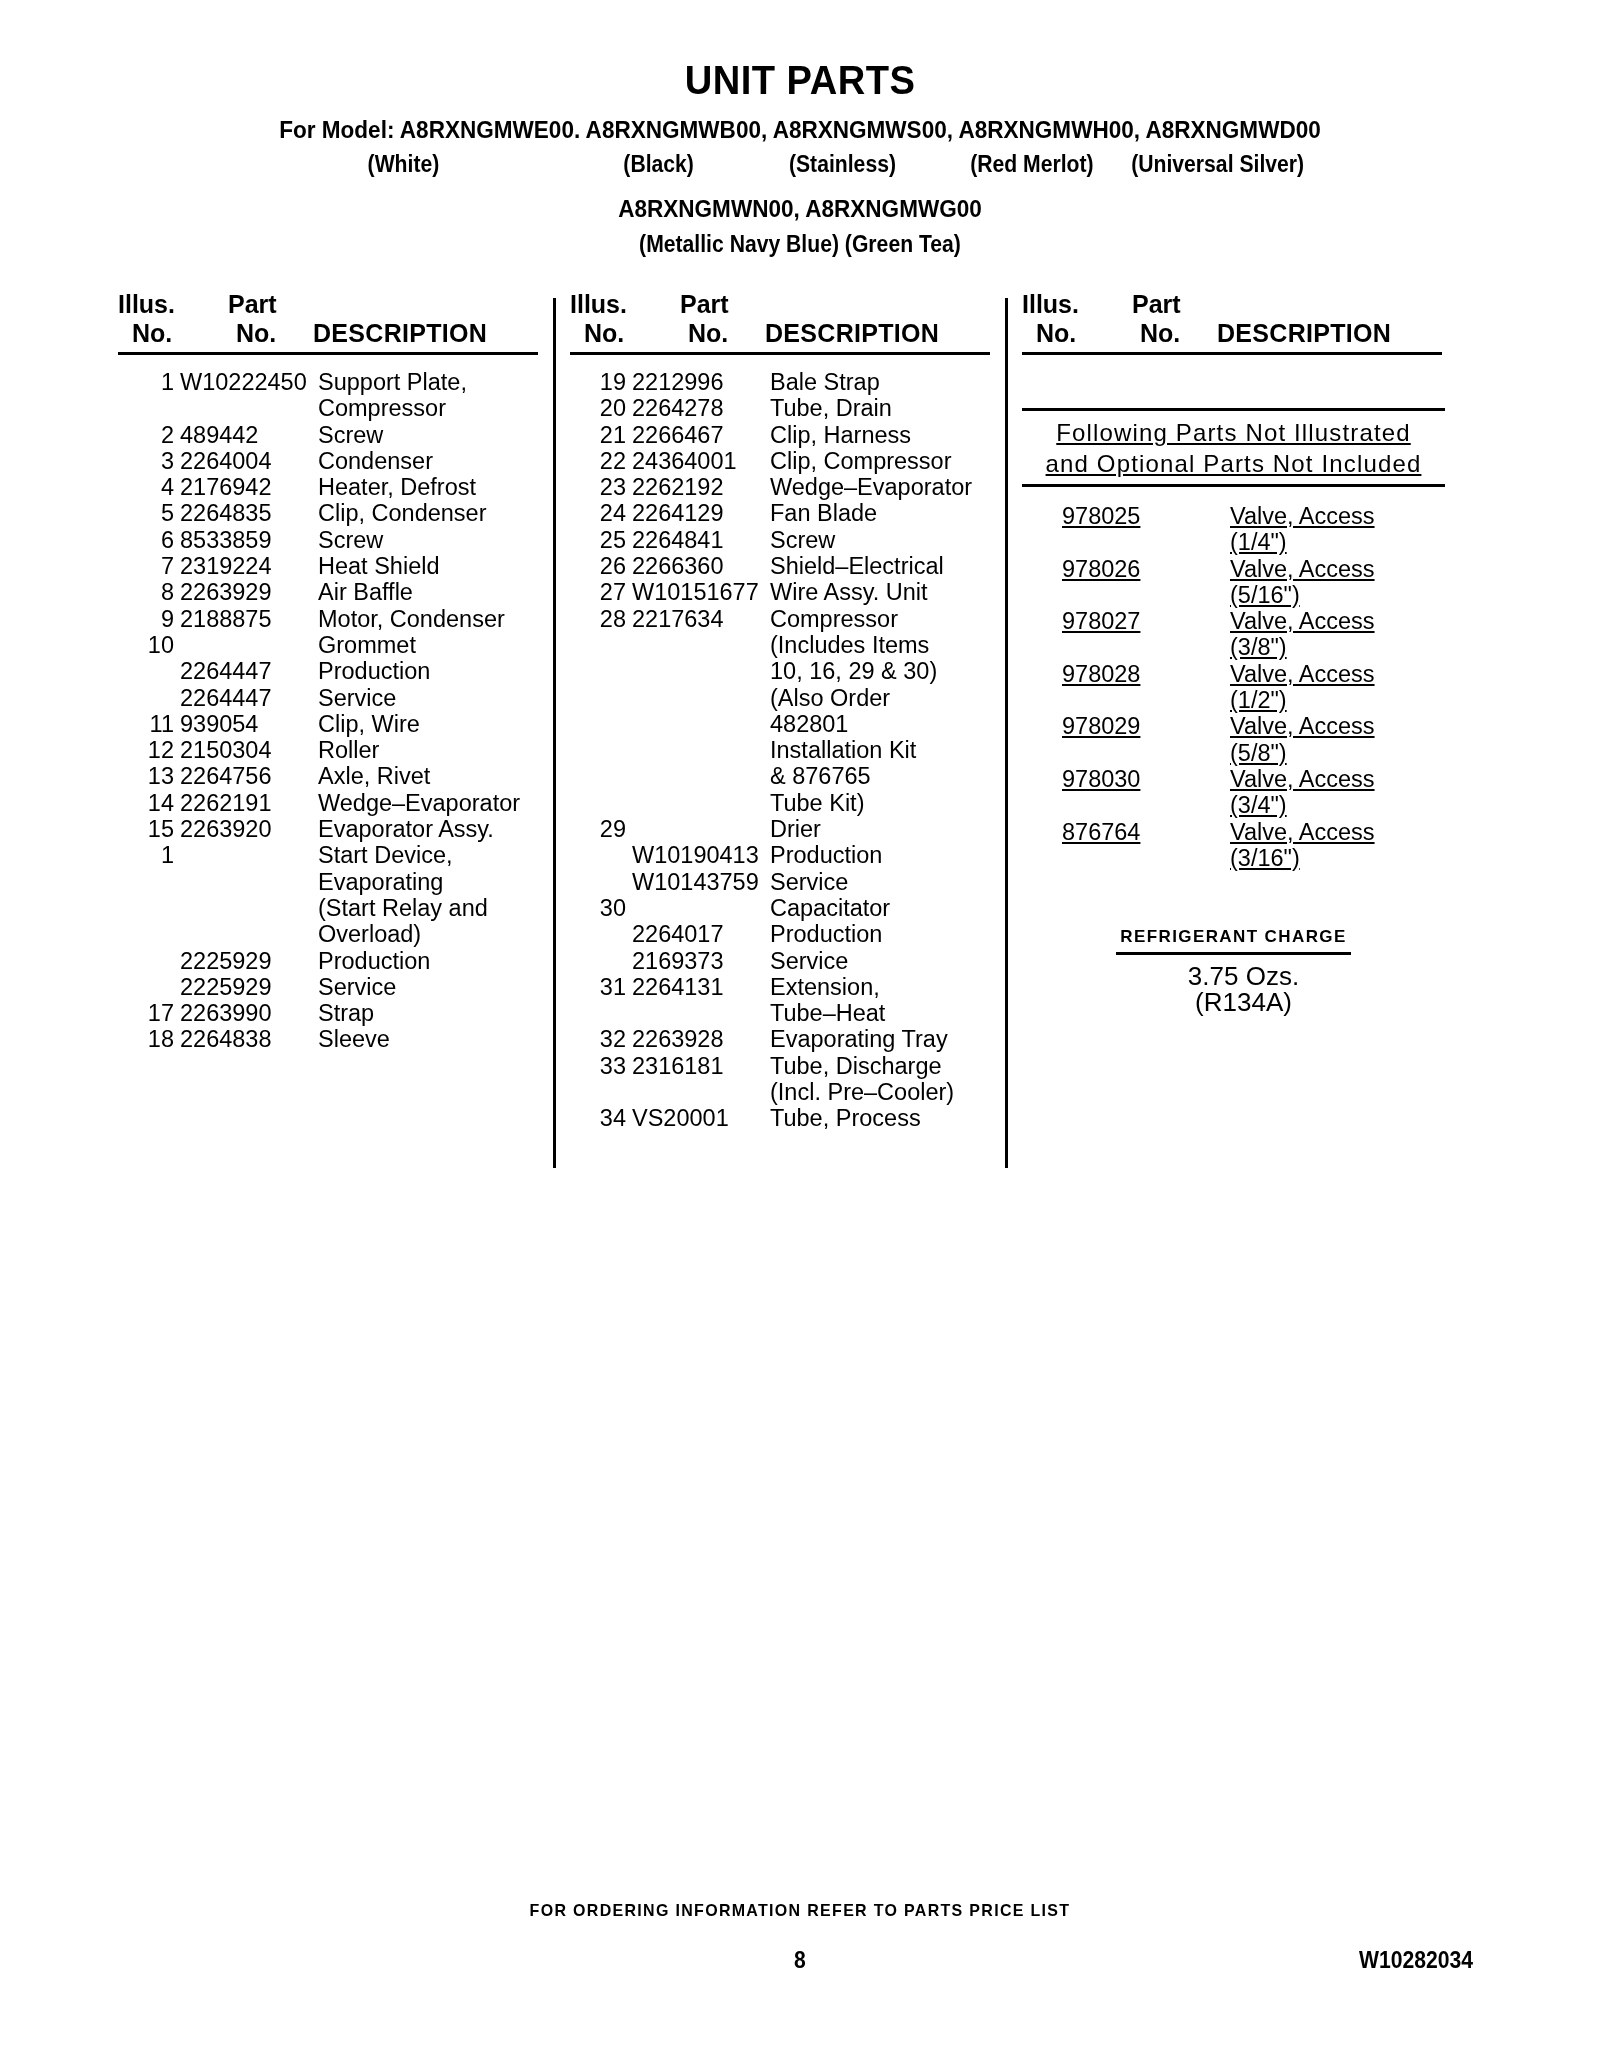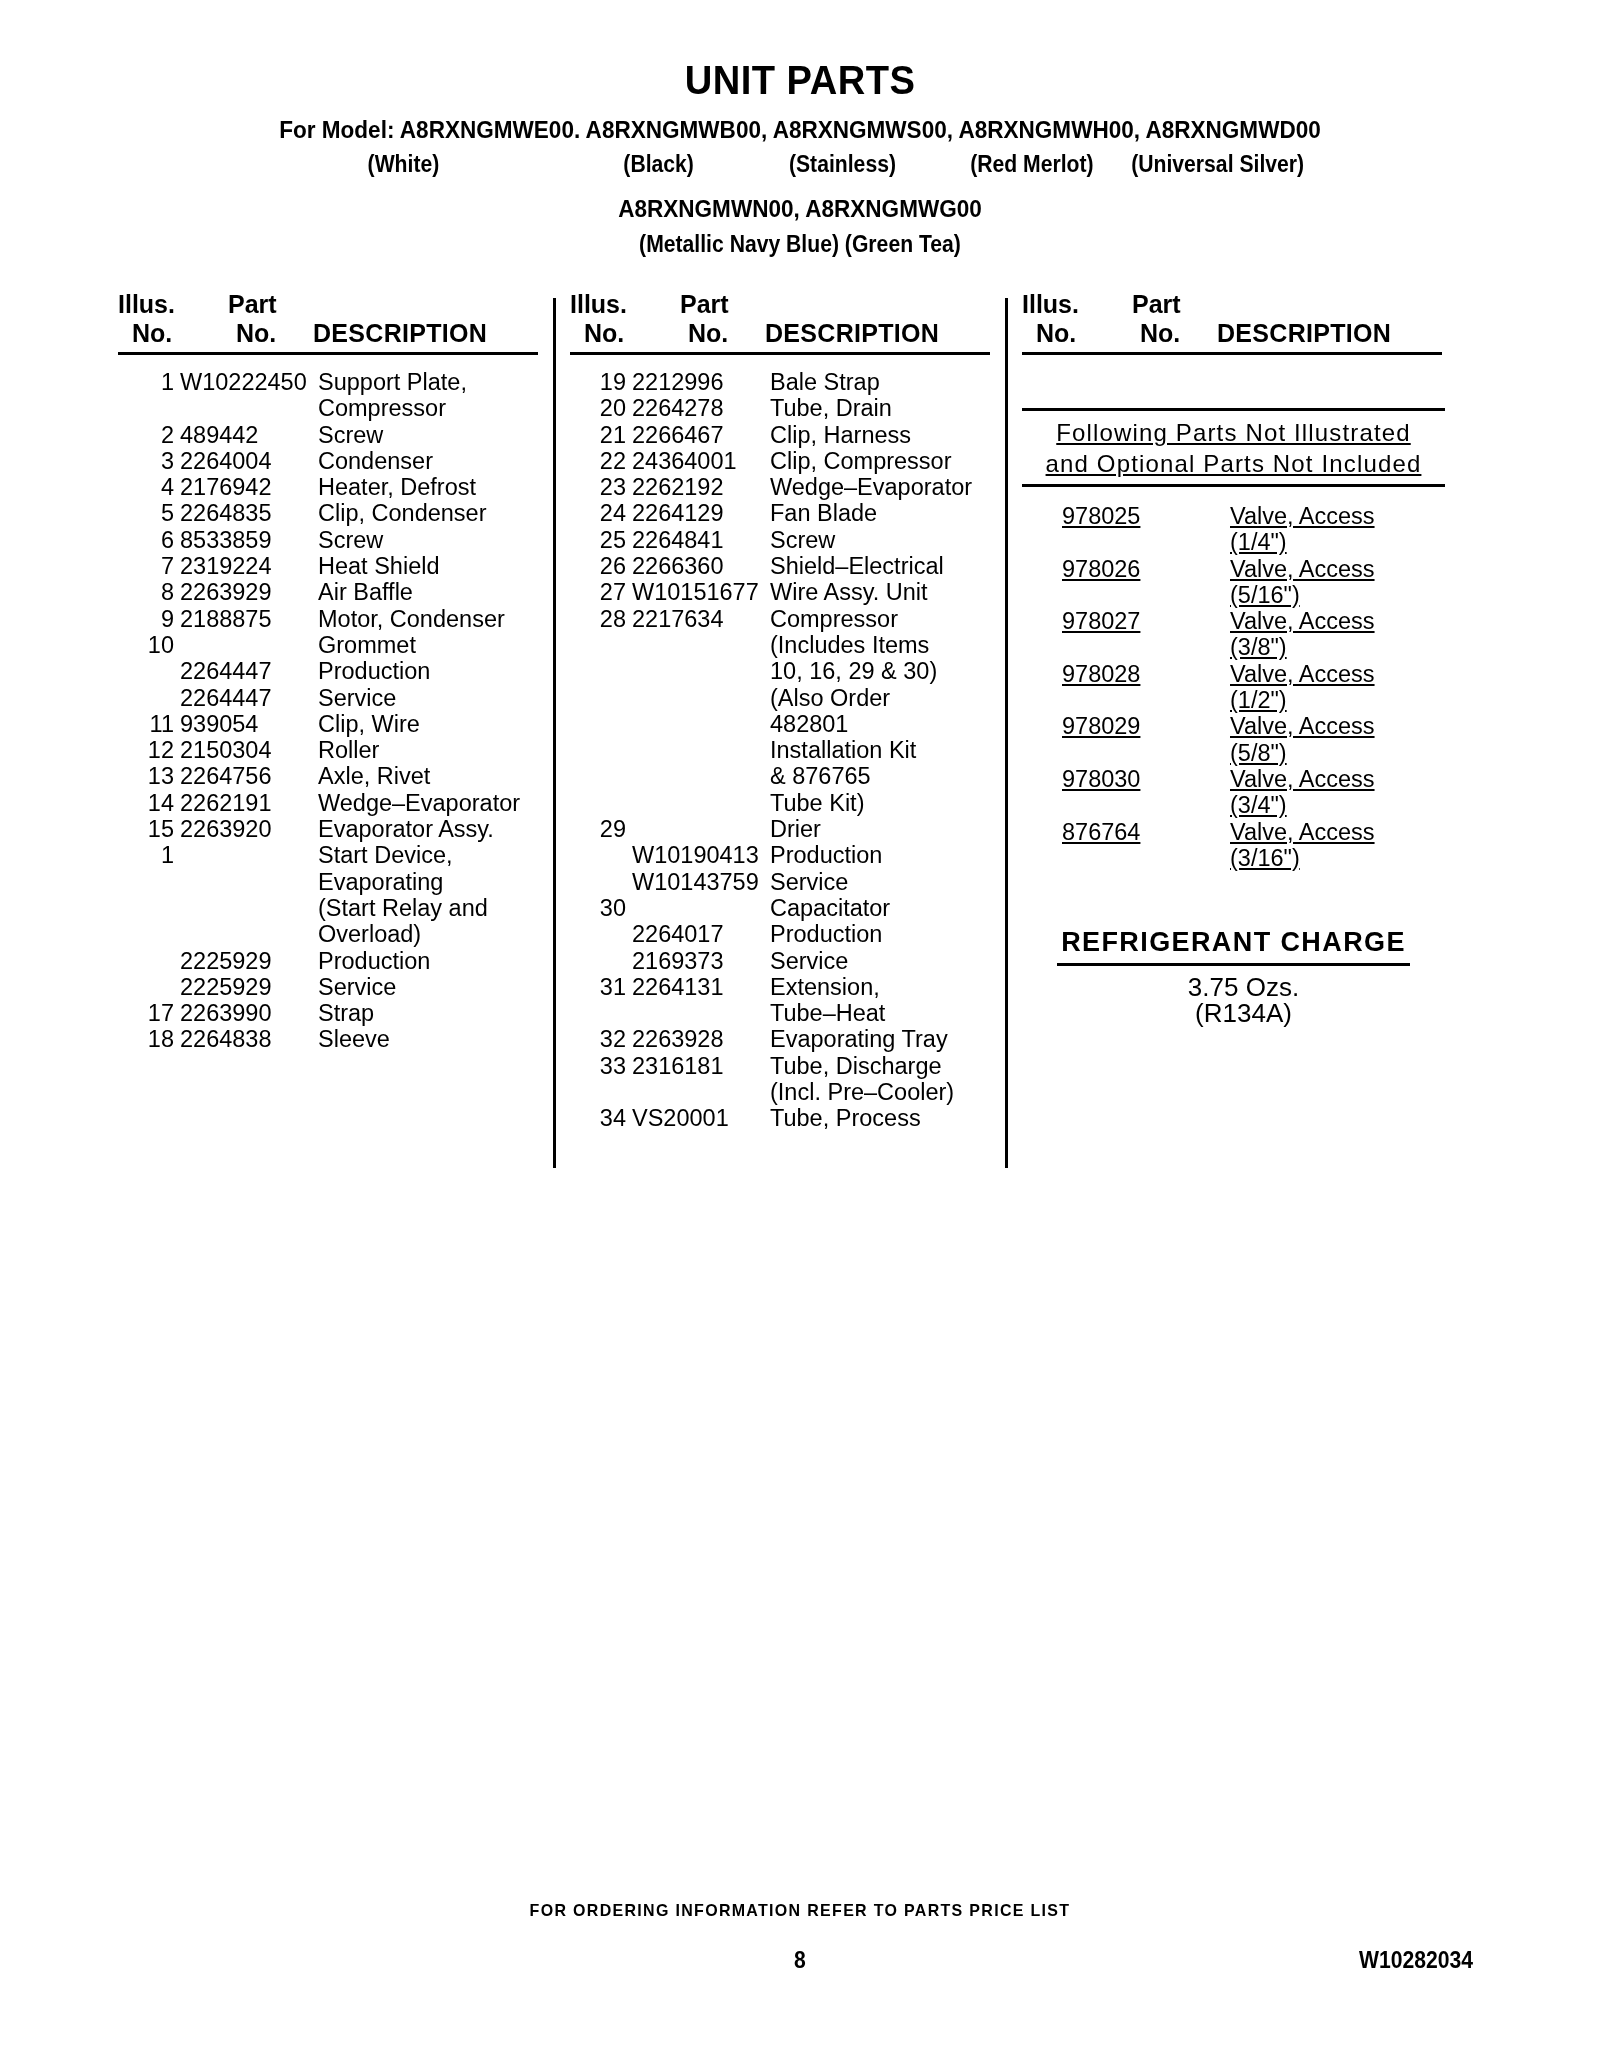--- a/index.html
+++ b/index.html
@@ -177,21 +177,21 @@
     text-decoration: underline;
   }
   .v-desc { position: absolute; left: 208px; text-decoration: underline; }
 
   .refrig {
     margin-top: 56px;
     width: 423px;
     text-align: center;
   }
   .refrig-title {
-    font-size: 27px;
+    font-size: 17px;
     font-weight: bold;
     letter-spacing: 1.4px;
     display: inline-block;
     border-bottom: 3px solid #000;
     padding: 0 4px 5px 4px;
     text-align: right;
   }
   .refrig-val {
     font-size: 26px;
     line-height: 26.3px;

